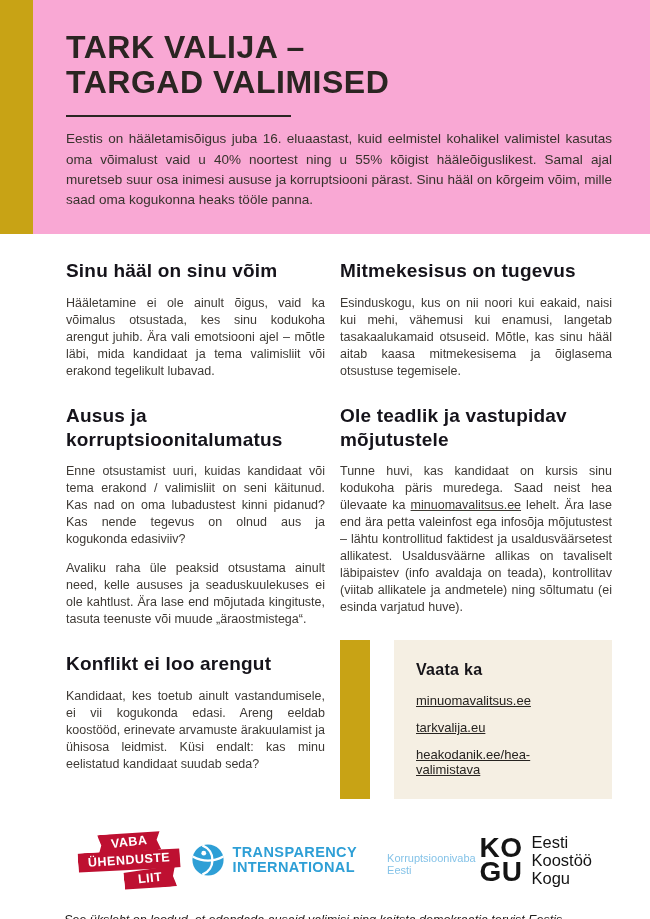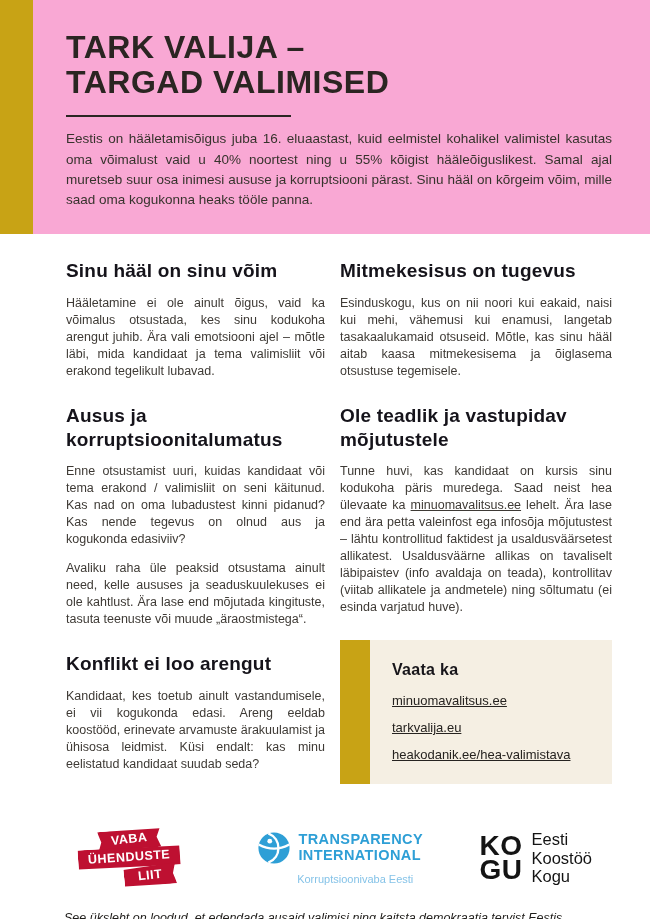--- a/index.html
+++ b/index.html
@@ -46,21 +46,21 @@
   }
   .section p {
     font-size: 12.5px; line-height: 1.36; color: #3e3a35;
     text-align: justify; margin-bottom: 12px;
   }
   .inline-link { color: #3e3a35; text-decoration: underline; cursor: pointer; }
 
   
   .see-also { display: flex; margin-top: 16px; }
   .see-also-bar { width: 30px; background: #c8a315; }
-  .see-also-content { flex: 1; background: #f5efe3; padding: 21px 22px 22px; }
+  .see-also-content { flex: 1; background: #f5efe3; padding: 21px 22px 22px; margin-left: 24px; }
   .see-also-content h3 { font-size: 16px; font-weight: 800; color: #17151a; margin-bottom: 14px; letter-spacing: 0.3px; }
   .see-also-content a {
     display: block; font-size: 13px; color: #262320;
     text-decoration: underline; margin-bottom: 12px; cursor: pointer;
   }
   .see-also-content a:last-child { margin-bottom: 0; }
 
   
   .logos {
     display: flex; align-items: center; justify-content: space-between;
@@ -75,21 +75,21 @@
     padding: 3px 10px 4px; width: max-content; text-align: center;
   }
   .ribbon.r1 { transform: rotate(-6deg); margin-left: 22px;
     clip-path: polygon(0 0,100% 12%,94% 50%,100% 100%,0 88%,5% 50%); padding: 3px 13px 4px; }
   .ribbon.r2 { transform: rotate(-4deg); margin: -3px 0 0 2px;
     clip-path: polygon(0 0,100% 10%,100% 100%,0 90%); }
   .ribbon.r3 { transform: rotate(-6deg); margin: -3px 0 0 48px;
     clip-path: polygon(0 10%,100% 0,94% 50%,100% 100%,0 90%); padding: 3px 14px 4px; }
 
   
-  .logo-ti { display: flex; flex-direction: column; align-items: center; }
+  .logo-ti { display: flex; flex-direction: row; align-items: center; }
   .ti-top { display: flex; align-items: center; gap: 7px; }
   .ti-globe { width: 34px; height: 34px; flex: 0 0 auto; }
   .ti-name { color: #2e9fd6; font-weight: 800; font-size: 14.5px; line-height: 1.06; letter-spacing: 0.4px; }
   .ti-sub { color: #85c3e8; font-size: 11px; margin-top: 8px; align-self: center; padding-left: 30px; }
 
   
   .logo-kogu { display: flex; align-items: center; gap: 9px; }
   .kogu-letters { color: #141414; font-weight: 800; font-size: 28px; line-height: 0.86; letter-spacing: 0.5px; }
   .kogu-letters div { display: block; }
   .kogu-text { color: #141414; font-size: 16.5px; line-height: 1.1; font-weight: 500; }

